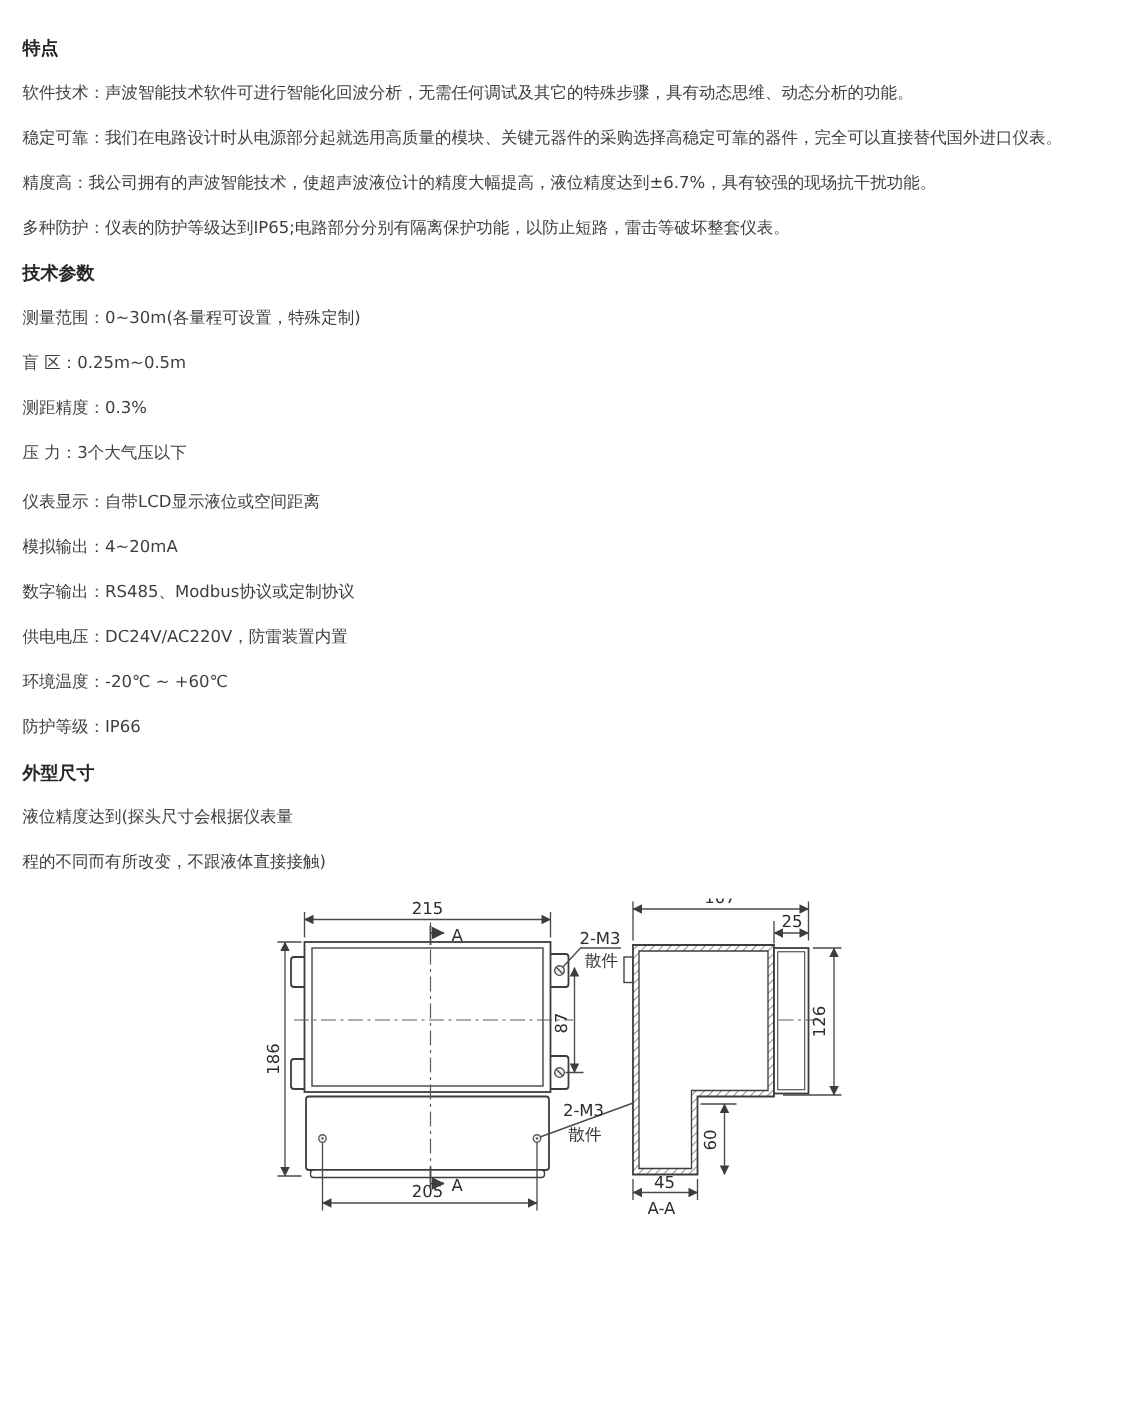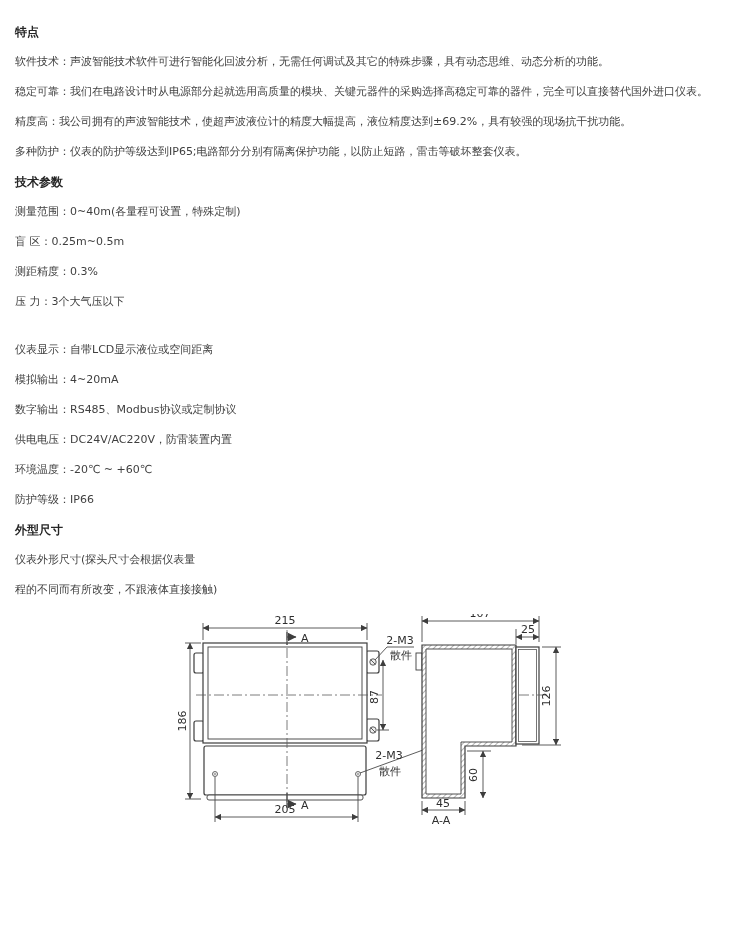--- a/index.html
+++ b/index.html
@@ -9,54 +9,54 @@
     color:#3f3f3f;
   }
   .page{padding:20px 0 0 15px;}
   .doc-heading{
     font-size:12px;font-weight:bold;color:#262626;
     line-height:24px;margin:0 0 6px 0;
   }
   .doc-line{
     font-size:11px;line-height:24px;margin:0 0 6px 0;color:#3f3f3f;
   }
-  .gap-before{margin-top:24px;}
+  .gap-before{margin-top:9px;}
   .drawing-wrap{margin:12px 0 0 161px;width:404px;height:248px;text-align:center;}
   svg text{font-family:"DejaVu Sans","Liberation Sans",sans-serif;}
   .dim-num{font-size:11px;fill:#2e2e2e;}
   .dim-cjk{font-size:11px;fill:#2e2e2e;}
   .thin{stroke:#4a4a4a;stroke-width:0.9;fill:none;}
   .body-line{stroke:#3d3d3d;stroke-width:1.2;fill:#ffffff;}
   .center-line{stroke:#5a5a5a;stroke-width:0.8;fill:none;stroke-dasharray:10 3 2 3;}
 </style>
 </head>
 <body>
 
 <div class="page">
 
   <p class="doc-heading">特点</p>
   <p class="doc-line">软件技术：声波智能技术软件可进行智能化回波分析，无需任何调试及其它的特殊步骤，具有动态思维、动态分析的功能。</p>
   <p class="doc-line">稳定可靠：我们在电路设计时从电源部分起就选用高质量的模块、关键元器件的采购选择高稳定可靠的器件，完全可以直接替代国外进口仪表。</p>
-  <p class="doc-line">精度高：我公司拥有的声波智能技术，使超声波液位计的精度大幅提高，液位精度达到±69.2%，具有较强的现场抗干扰功能。</p>
+  <p class="doc-line">精度高：我公司拥有的声波智能技术，使超声波液位计的精度大幅提高，液位精度达到±6.7%，具有较强的现场抗干扰功能。</p>
   <p class="doc-line">多种防护：仪表的防护等级达到IP65;电路部分分别有隔离保护功能，以防止短路，雷击等破坏整套仪表。</p>
 
   <p class="doc-heading">技术参数</p>
-  <p class="doc-line">测量范围：0~40m(各量程可设置，特殊定制)</p>
+  <p class="doc-line">测量范围：0~30m(各量程可设置，特殊定制)</p>
   <p class="doc-line">盲 区：0.25m~0.5m</p>
   <p class="doc-line">测距精度：0.3%</p>
   <p class="doc-line">压 力：3个大气压以下</p>
   <p class="doc-line gap-before">仪表显示：自带LCD显示液位或空间距离</p>
   <p class="doc-line">模拟输出：4~20mA</p>
   <p class="doc-line">数字输出：RS485、Modbus协议或定制协议</p>
   <p class="doc-line">供电电压：DC24V/AC220V，防雷装置内置</p>
   <p class="doc-line">环境温度：-20℃ ~ +60℃</p>
   <p class="doc-line">防护等级：IP66</p>
 
   <p class="doc-heading">外型尺寸</p>
-  <p class="doc-line">仪表外形尺寸(探头尺寸会根据仪表量</p>
+  <p class="doc-line">液位精度达到(探头尺寸会根据仪表量</p>
   <p class="doc-line">程的不同而有所改变，不跟液体直接接触)</p>
 
   <div class="drawing-wrap">
   <svg width="404" height="248" viewBox="176 698 404 248">
     <defs>
       <marker id="arw" viewBox="0 0 10 10" refX="9.5" refY="5" markerWidth="9" markerHeight="7" orient="auto-start-reverse">
         <path d="M0,0 L10,5 L0,10 z" fill="#3d3d3d"></path>
       </marker>
       <pattern id="hatch" width="4" height="4" patternUnits="userSpaceOnUse" patternTransform="rotate(45)">
         <rect width="4" height="4" fill="#ffffff"></rect>

